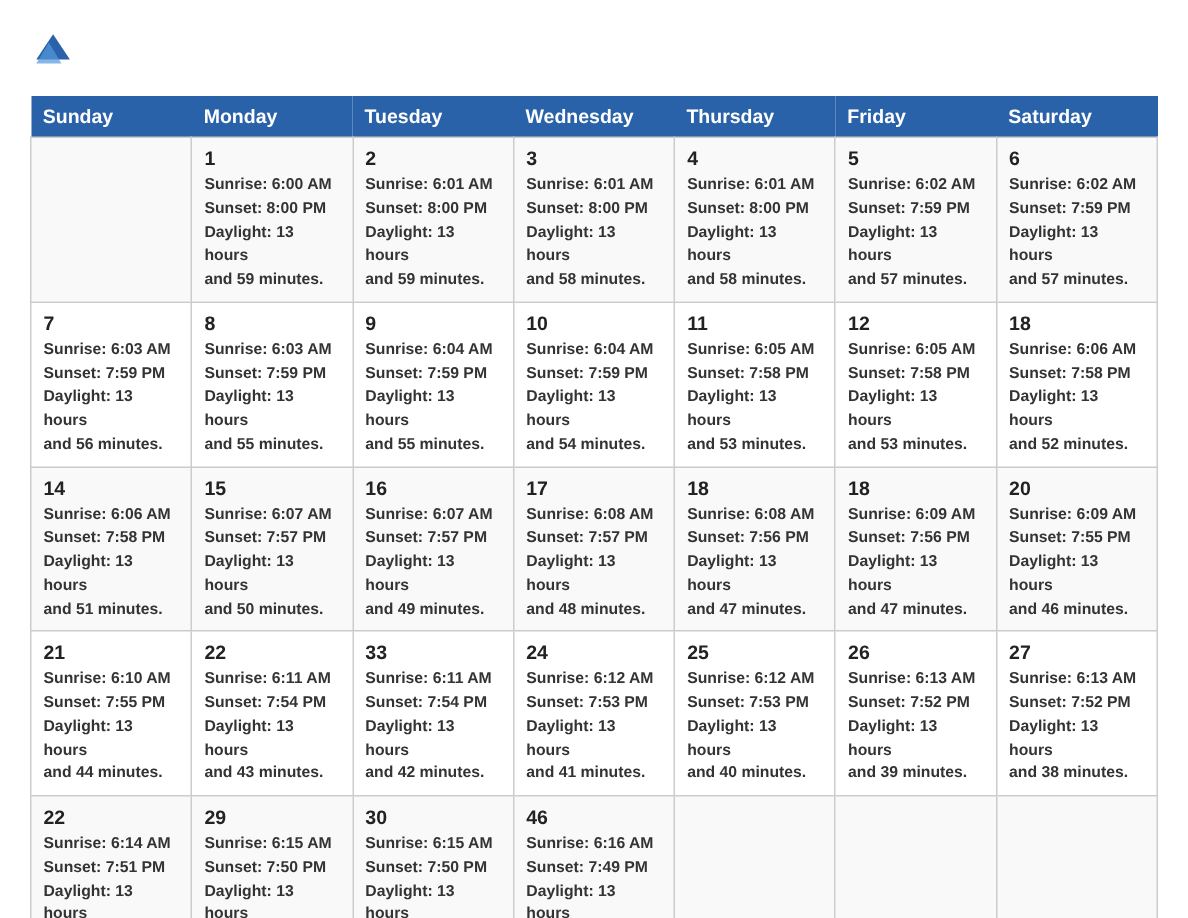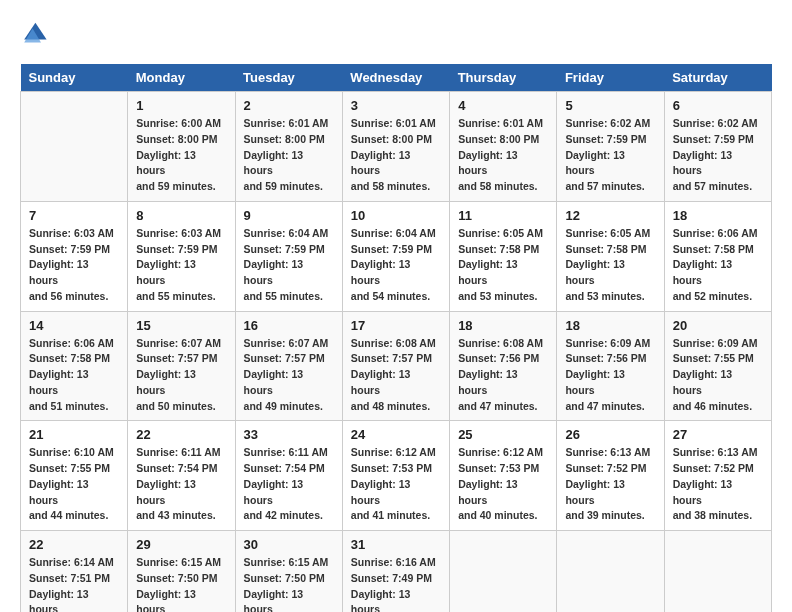--- a/index.html
+++ b/index.html
@@ -248,21 +248,21 @@
         </td>
         <td>
           <span class="day-number">29</span>
           <div class="day-info">Sunrise: 6:15 AM<br>Sunset: 7:50 PM<br>Daylight: 13 hours<br>and 35 minutes.</div>
         </td>
         <td>
           <span class="day-number">30</span>
           <div class="day-info">Sunrise: 6:15 AM<br>Sunset: 7:50 PM<br>Daylight: 13 hours<br>and 34 minutes.</div>
         </td>
         <td>
-          <span class="day-number">31</span>
+          <span class="day-number">46</span>
           <div class="day-info">Sunrise: 6:16 AM<br>Sunset: 7:49 PM<br>Daylight: 13 hours<br>and 33 minutes.</div>
         </td>
         <td class="empty-cell"></td>
         <td class="empty-cell"></td>
         <td class="empty-cell"></td>
       </tr>
     </tbody>
 </table>
 
 </body></html>

